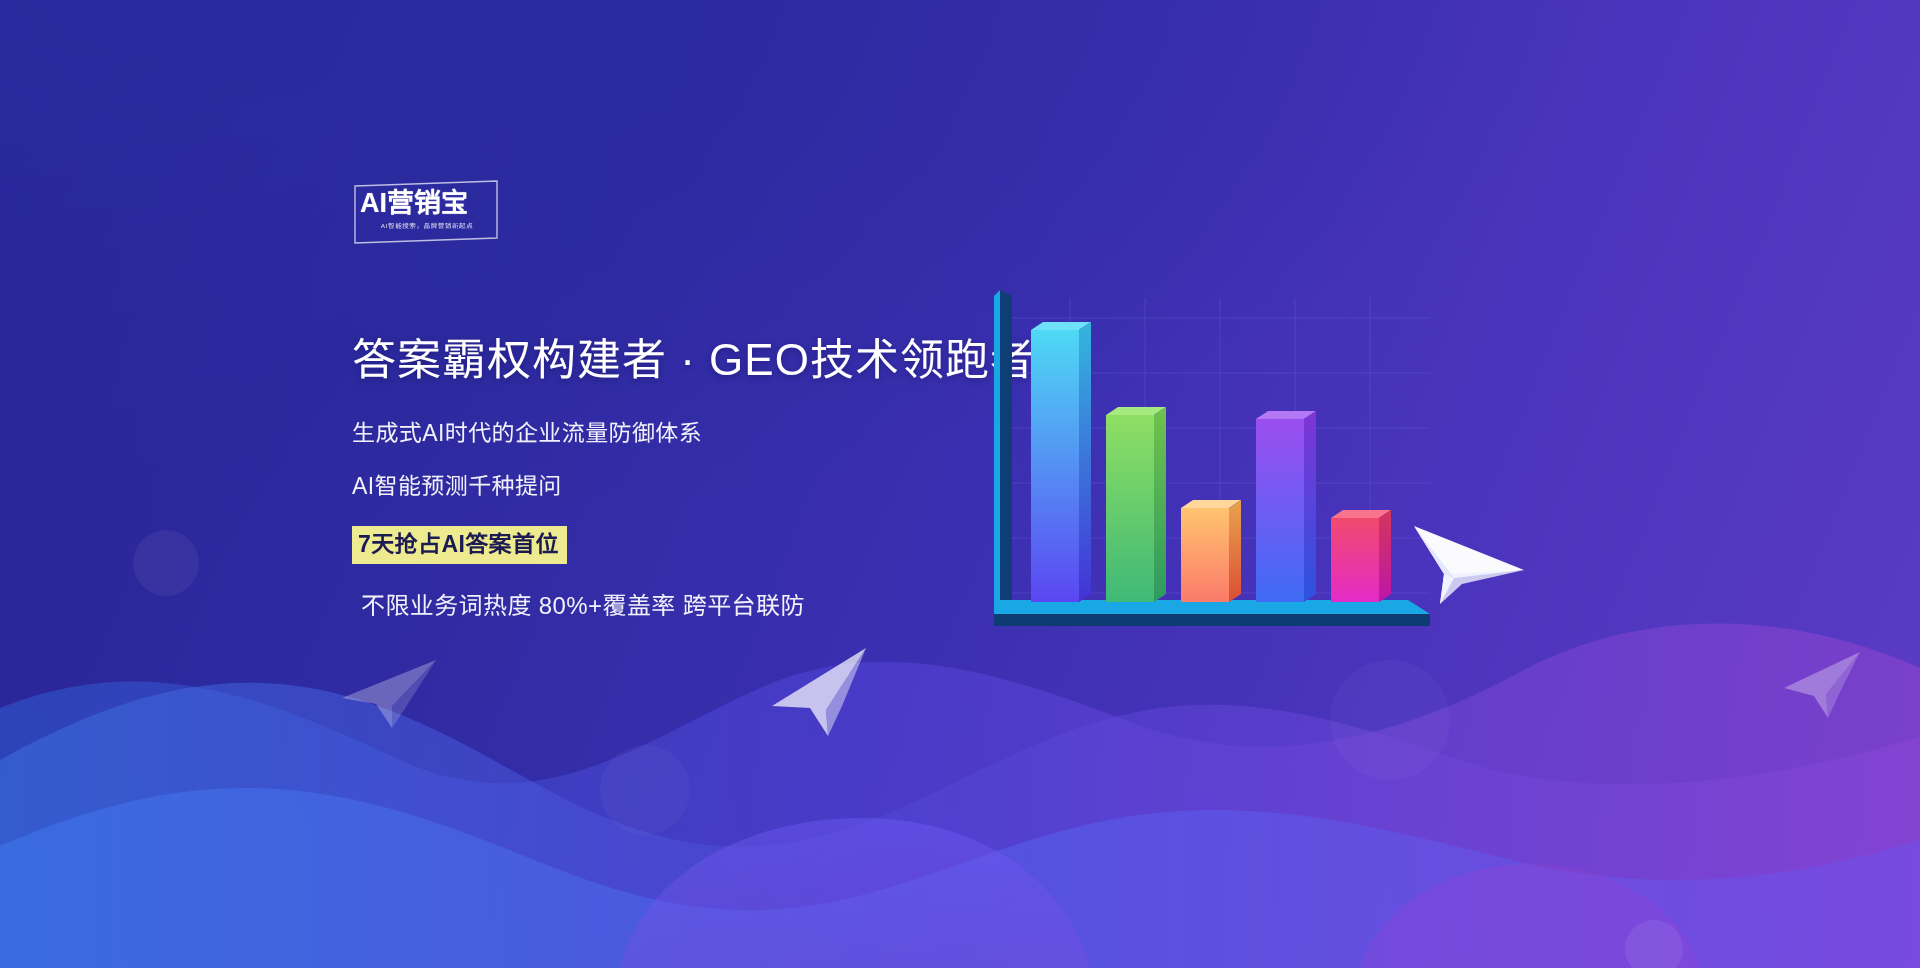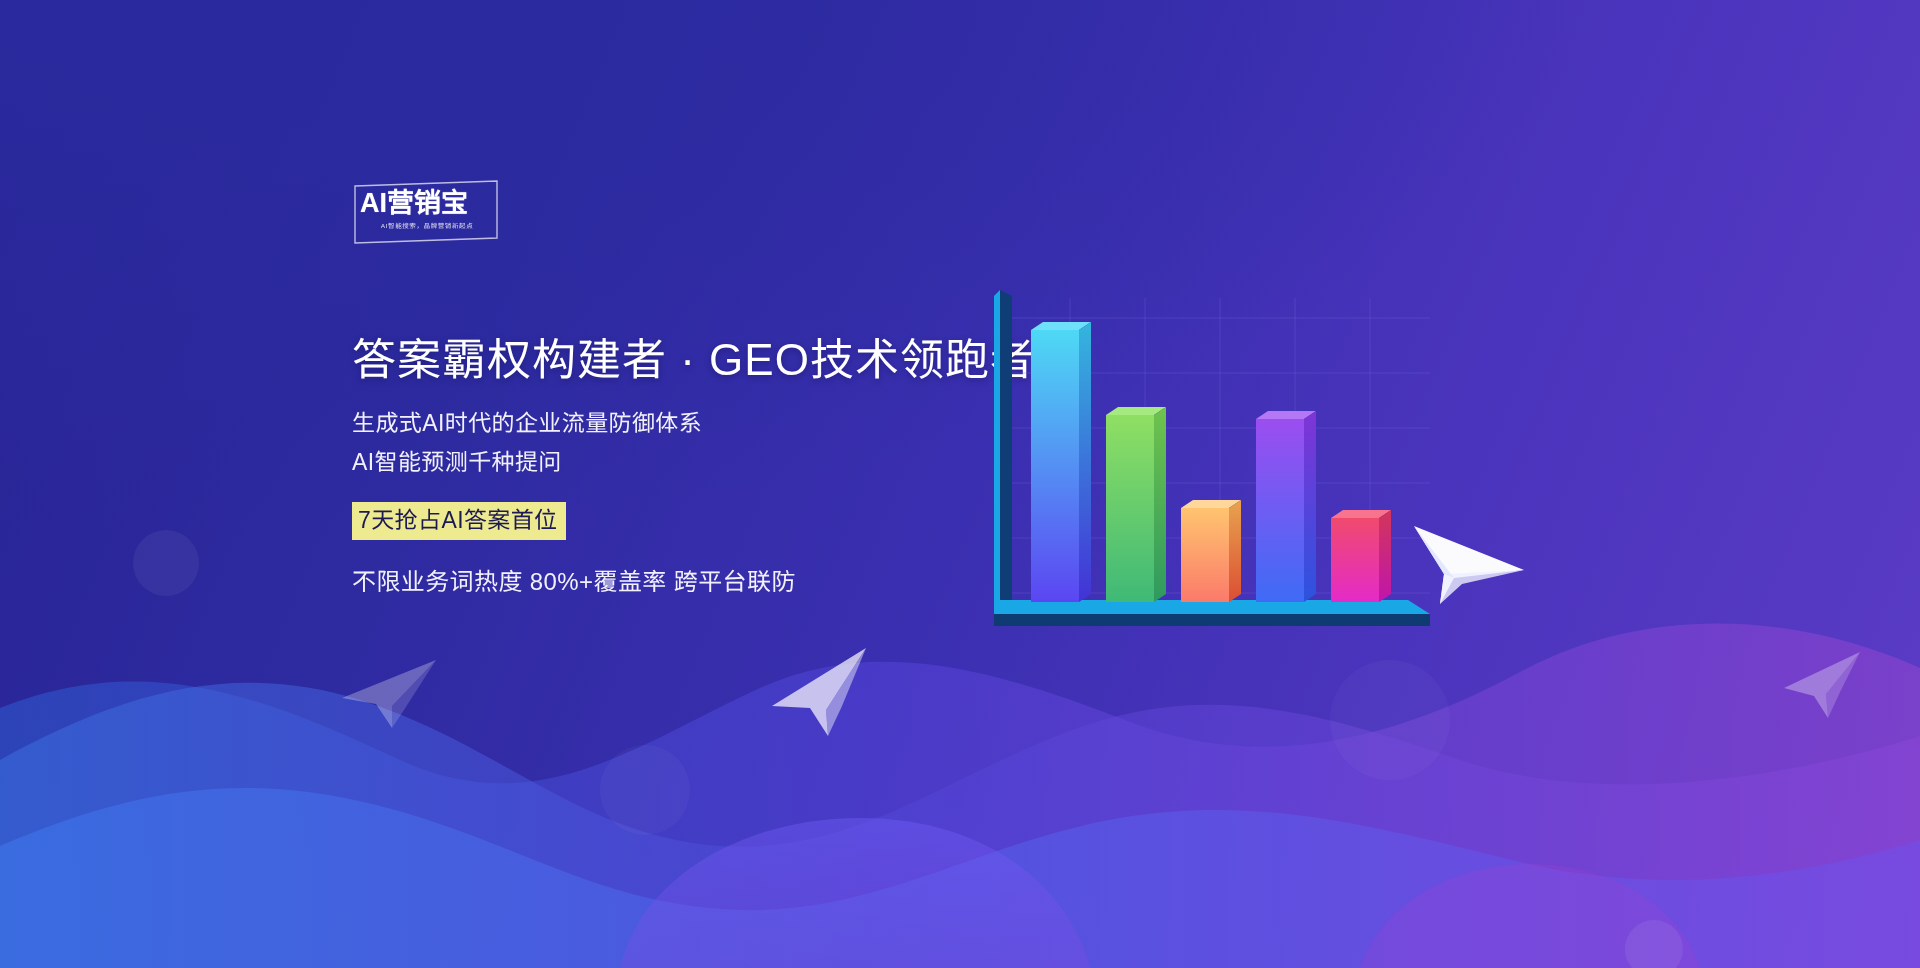--- a/index.html
+++ b/index.html
@@ -75,38 +75,38 @@
     line-height:1.18;
     letter-spacing:1px;
     white-space:nowrap;
     text-shadow:0 2px 6px rgba(10,8,60,.35);
   }
   .subline{
     color:#f2f1fb;
     font-size:23px;
     line-height:1;
     letter-spacing:.4px;
-    margin-top:26px;
+    margin-top:36px;
     white-space:nowrap;
     font-weight:400;
   }
-  .subline.l2{margin-top:16px;}
+  .subline.l2{margin-top:30px;}
   .highlight-row{margin-top:28px;}
   .highlight{
     display:inline-block;
     background:#eeea8f;
     color:#1c1a52;
     font-size:23px;
-    font-weight:normal;
+    font-weight:bold;
     line-height:1;
     padding:7px 8px 8px 6px;
     letter-spacing:.4px;
     white-space:nowrap;
   }
-  .subline.l4{margin-top:30px;font-size:24px;}
+  .subline.l4{margin-top:30px;font-size:24px;margin-left:9px;}
 
   
   #chart{
     position:absolute;left:975px;top:288px;width:480px;height:380px;
   }
   #chart svg{display:block;overflow:visible;}
 
   
   .plane{position:absolute;}
   .plane svg{display:block;}

